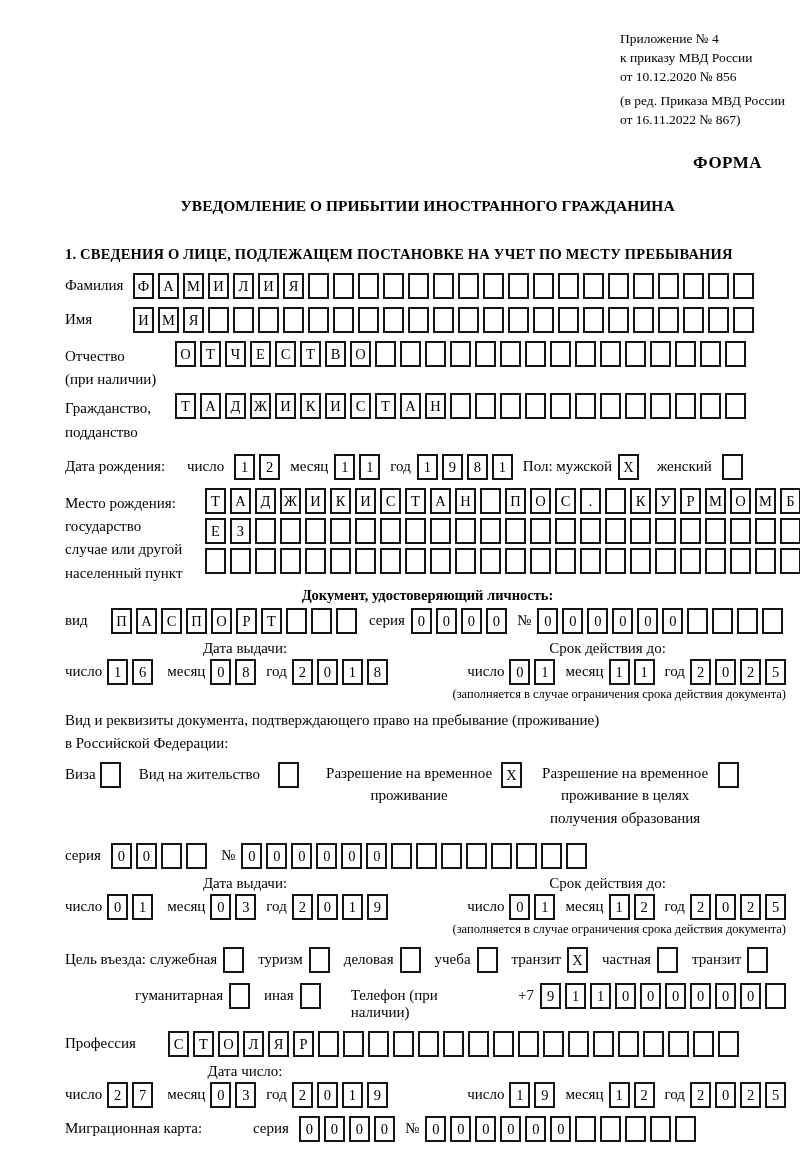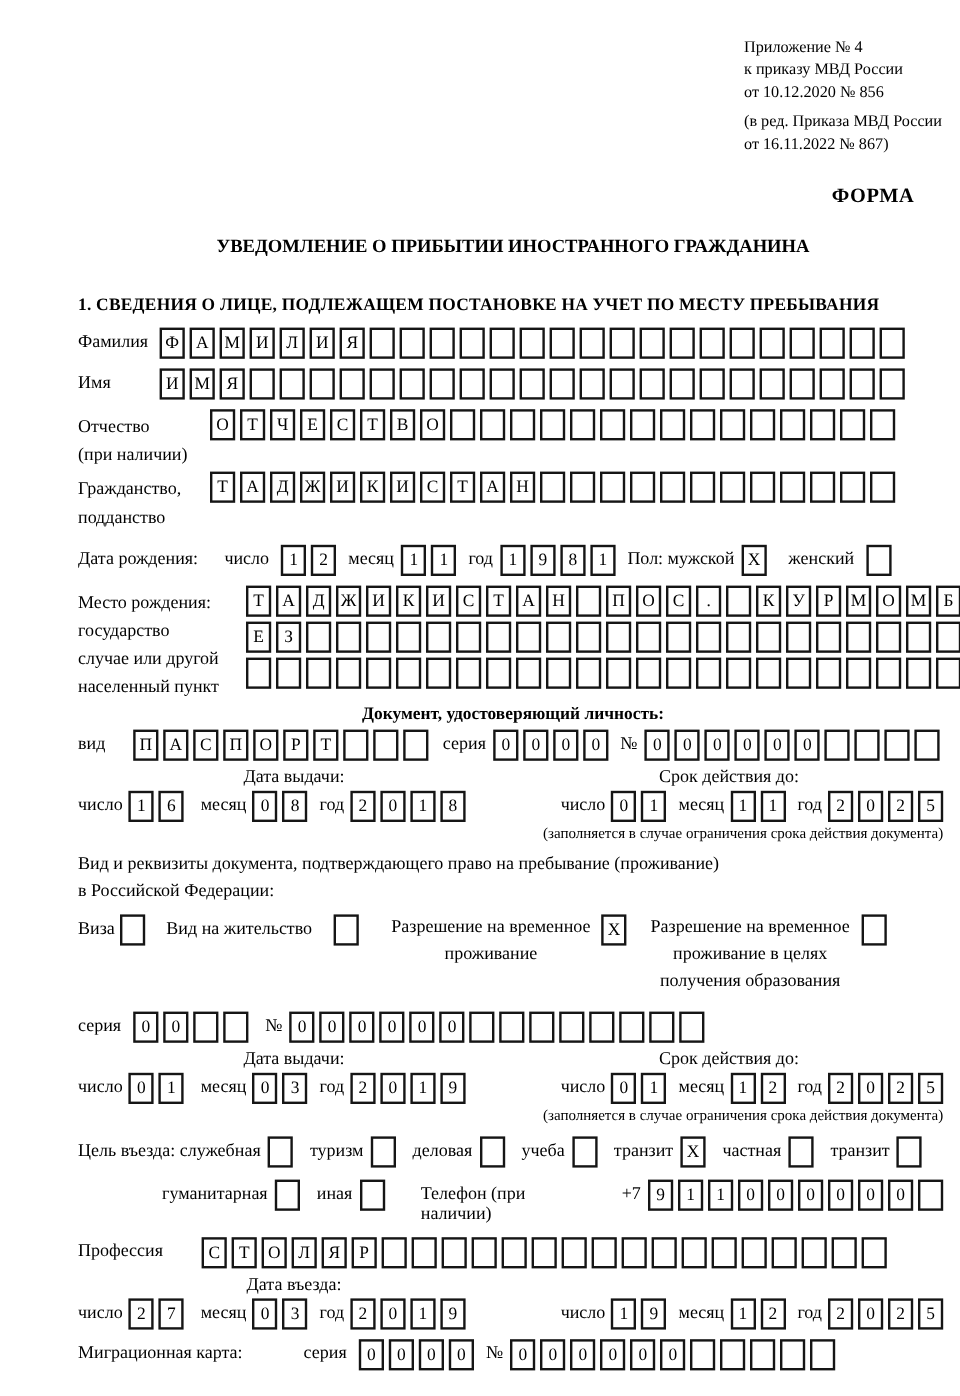--- a/index.html
+++ b/index.html
@@ -245,21 +245,21 @@
     <span class="txt" style="margin-left:24px">+7</span>
     <span class="cells"><span class="cell">9</span><span class="cell">1</span><span class="cell">1</span><span class="cell">0</span><span class="cell">0</span><span class="cell">0</span><span class="cell">0</span><span class="cell">0</span><span class="cell">0</span><span class="cell"></span></span>
   </div>
 
   <div class="row" style="margin-top:10px">
     <span class="lbl w103">Профессия</span>
     <span class="cells"><span class="cell">С</span><span class="cell">Т</span><span class="cell">О</span><span class="cell">Л</span><span class="cell">Я</span><span class="cell">Р</span><span class="cell"></span><span class="cell"></span><span class="cell"></span><span class="cell"></span><span class="cell"></span><span class="cell"></span><span class="cell"></span><span class="cell"></span><span class="cell"></span><span class="cell"></span><span class="cell"></span><span class="cell"></span><span class="cell"></span><span class="cell"></span><span class="cell"></span><span class="cell"></span><span class="cell"></span></span>
   </div>
 
   <div class="datehead">
-    <div class="dh-l">Дата въезда:</div>
+    <div class="dh-l">Дата число:</div>
   </div>
   <div class="daterow">
     <div class="half-l">
       <span class="t">число</span>
       <span class="cells" style="margin-right:10px"><span class="cell">2</span><span class="cell">7</span></span>
       <span class="t">месяц</span>
       <span class="cells gap6"><span class="cell">0</span><span class="cell">3</span></span>
       <span class="t">год</span>
       <span class="cells"><span class="cell">2</span><span class="cell">0</span><span class="cell">1</span><span class="cell">9</span></span>
     </div>

